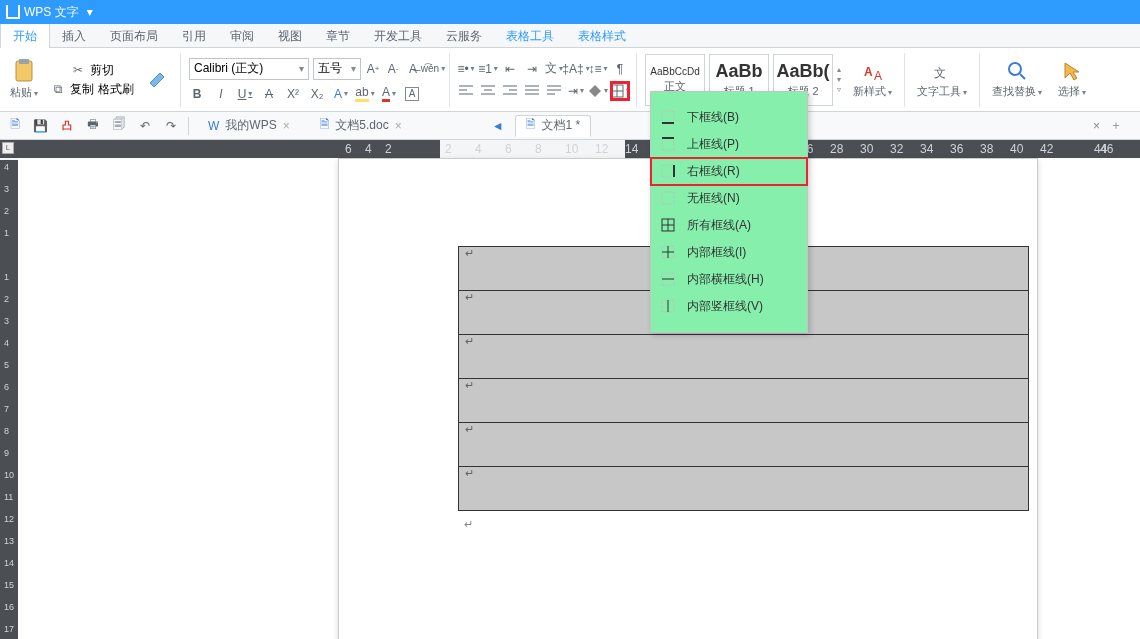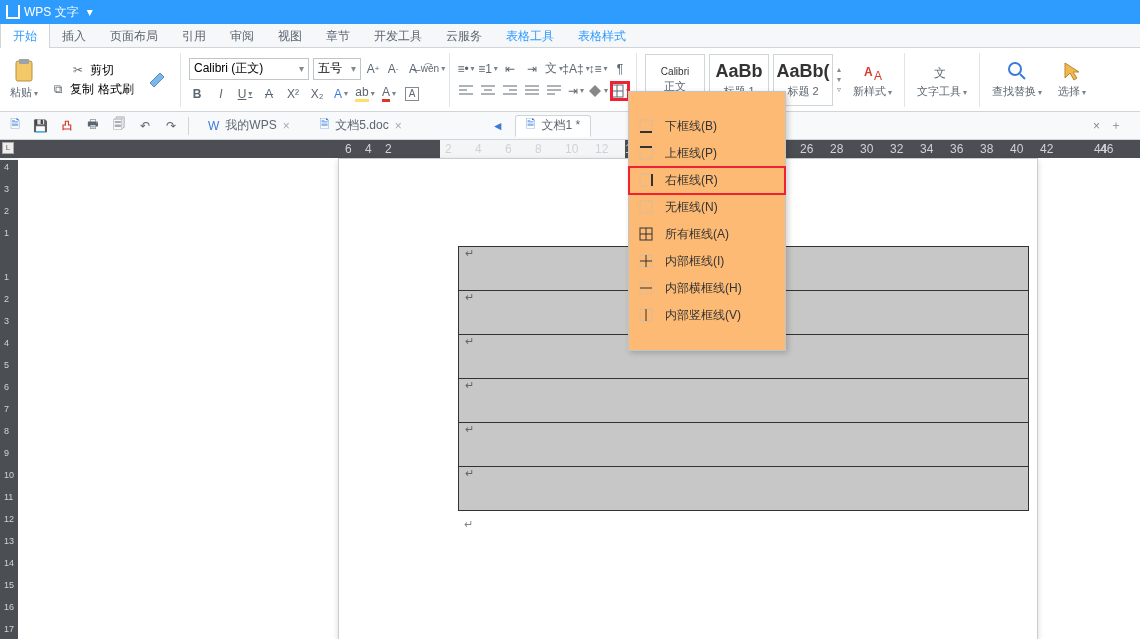--- a/index.html
+++ b/index.html
@@ -48,21 +48,21 @@
 .workspace { position:relative; background:#fff; height: calc(639px - 24px - 24px - 64px - 28px - 18px); display:flex; }
 .vruler { width:18px; background:#4b4f54; position:relative; }
 .vruler .tick { position:absolute; left:4px; color:#cfd3d8; font-size:9px; }
 .vruler .light { position:absolute; left:0; right:0; background:#f3f5f7; }
 .page-area { flex:1; background:#fff; position:relative; }
 .paper { position:absolute; left:320px; top:0; width:700px; height:600px; background:#fff; border:1px solid #ccc; box-shadow:0 2px 6px rgba(0,0,0,.15); }
 .tbl { position:absolute; left:440px; top:88px; border-collapse:collapse; }
 .tbl td { width:570px; height:44px; border:1px solid #333; background:#c7c7c7; font-size:11px; color:#666; padding-left:6px; vertical-align:top; }
 
 
-.menu { position:absolute; left:628px; top:91px; width:158px; background:#fdba74; border:1px solid #c0c5ca; box-shadow:2px 2px 6px rgba(0,0,0,.2); padding:21px 0; z-index:20; }
+.menu { position:absolute; left:650px; top:91px; width:158px; background:#86efac; border:1px solid #c0c5ca; box-shadow:2px 2px 6px rgba(0,0,0,.2); padding:12px 0; z-index:20; }
 .menu .mi { height:27px; display:flex; align-items:center; gap:10px; padding:0 10px; color:#333; }
 .menu .mi .mico { width:16px; height:16px; display:flex; }
 .menu .mi.hl { outline:2px solid #e23; outline-offset:-1px; position:relative; z-index:1;}
 
 .small-txt { font-size:10px; color:#888; }
 svg { overflow: visible; }
 </style>
 </head>
 <body>
 
@@ -205,21 +205,21 @@
             <rect x="1" y="1" width="12" height="12" fill="none" stroke="#5c6670"></rect>
             <path d="M7 1v12M1 7h12" stroke="#5c6670"></path>
           </svg>
         </span>
     </div>
   </div>
   <div class="sep"></div>
 
   <div class="rrow">
     <div class="style-box">
-        <span class="pv" style="font-size:10px;">Calibri</span>
+        <span class="pv" style="font-size:10px;">AaBbCcDd</span>
         <span class="nm">正文</span>
       </div>
     <div class="style-box">
         <span class="pv" style="font-weight:bold;font-size:18px;">AaBb</span>
         <span class="nm">标题 1</span>
       </div>
     <div class="style-box">
         <span class="pv" style="font-weight:bold;font-size:18px;">AaBb(</span>
         <span class="nm">标题 2</span>
       </div>

